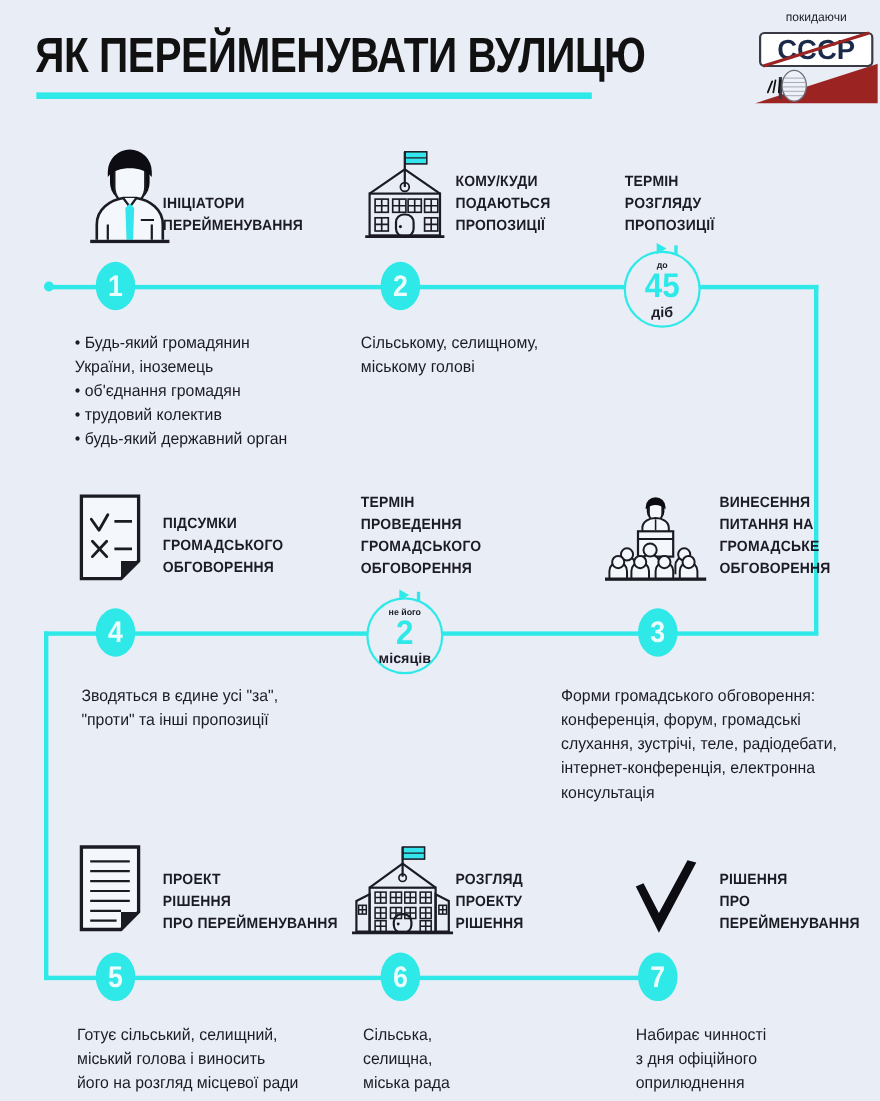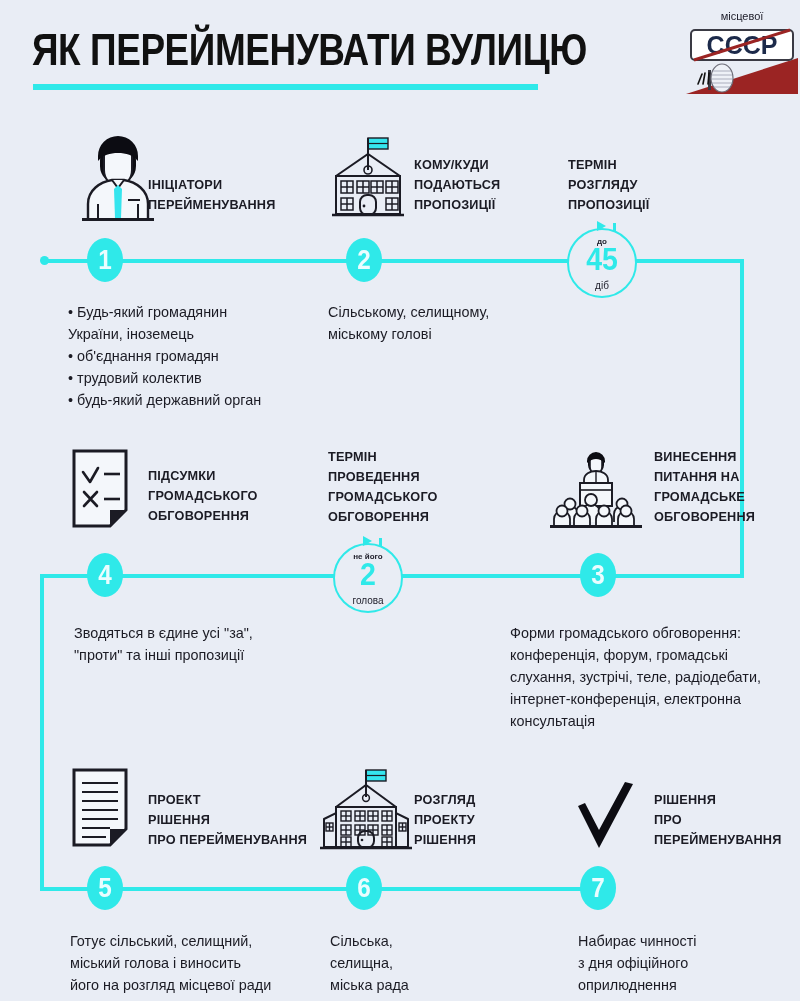--- a/index.html
+++ b/index.html
@@ -62,21 +62,21 @@
     position:absolute;left:0;right:0;top:14px;text-align:center;
     font-size:31px;font-weight:bold;color:#2fe9e9;line-height:1;
     transform:scaleX(0.92);
   }
   .ring .cap-top{
     position:absolute;left:0;right:0;top:7px;text-align:center;
     font-size:8px;color:#1c1c28;font-weight:bold;
   }
   .ring .cap-bot{
     position:absolute;left:0;right:0;bottom:5px;text-align:center;
-    font-size:10px;color:#1c1c28;font-weight:normal;
+    font-size:13px;color:#1c1c28;font-weight:bold;
   }
   .ring .arrowhead{
     position:absolute;top:-9px;left:28px;
     width:0;height:0;
     border-left:9px solid #2fe9e9;
     border-top:5px solid transparent;
     border-bottom:5px solid transparent;
   }
   .ring .arrowtick{
     position:absolute;top:-7px;left:44px;width:2.5px;height:9px;background:#2fe9e9;
@@ -108,21 +108,21 @@
 </style>
 </head>
 <body>
 
 <div id="root">
 
   <div class="title">ЯК ПЕРЕЙМЕНУВАТИ ВУЛИЦЮ</div>
   <div class="title-rule"></div>
 
   <div class="logo">
-    <div class="logo-caption">місцевої</div>
+    <div class="logo-caption">покидаючи</div>
     <svg width="112" height="72" viewBox="0 0 112 72">
       <path d="M0 72 L112 36 L112 72 Z" fill="#9b2423"></path>
       <rect x="22" y="48" width="3" height="20" fill="#3a3a44"></rect>
       <ellipse cx="36" cy="56" rx="11" ry="14" fill="#eef1f7" stroke="#6d6d78" stroke-width="1.2"></ellipse>
       <g stroke="#9aa0ae" stroke-width="0.8">
         <line x1="27" y1="49" x2="45" y2="49"></line>
           <line x1="26" y1="53" x2="46" y2="53"></line>
         <line x1="25" y1="57" x2="47" y2="57"></line>
           <line x1="26" y1="61" x2="46" y2="61"></line>
         <line x1="28" y1="65" x2="44" y2="65"></line>
@@ -159,21 +159,21 @@
     <div class="cap-top">до</div>
     <div class="big">45</div>
     <div class="cap-bot">діб</div>
   </div>
 
   <div class="ring" style="left:333px;top:543px;">
     <div class="arrowhead"></div>
     <div class="arrowtick"></div>
     <div class="cap-top">не його</div>
     <div class="big">2</div>
-    <div class="cap-bot">голова</div>
+    <div class="cap-bot">місяців</div>
   </div>
 
   <div class="icon" style="left:72px;top:132px;">
     <svg width="92" height="90" viewBox="0 0 92 90">
       <path d="M28 28 a18 19 0 0 1 36 0 v6 a18 18 0 0 1 -36 0 Z" fill="#0c0c12"></path>
       <path d="M32 24 a14 14 0 0 1 28 0 v14 a14 16 0 0 1 -28 0 Z" fill="#f4f7fb" stroke="#1b1b24" stroke-width="2"></path>
       <path d="M26 24 a20 20 0 0 1 40 0 l0 5 c-5 -6 -12 -8 -20 -8 s-15 2 -20 8 Z" fill="#0c0c12"></path>
       <path d="M46 48 v22" stroke="#1b1b24" stroke-width="2" fill="none"></path>
       <path d="M16 86 v-14 c0 -14 12 -22 24 -24 h12 c12 2 24 10 24 24 v14" fill="#f4f7fb" stroke="#1b1b24" stroke-width="2.4"></path>
       <path d="M40 48 l6 8 l6 -8" fill="#f4f7fb" stroke="#1b1b24" stroke-width="2"></path>

